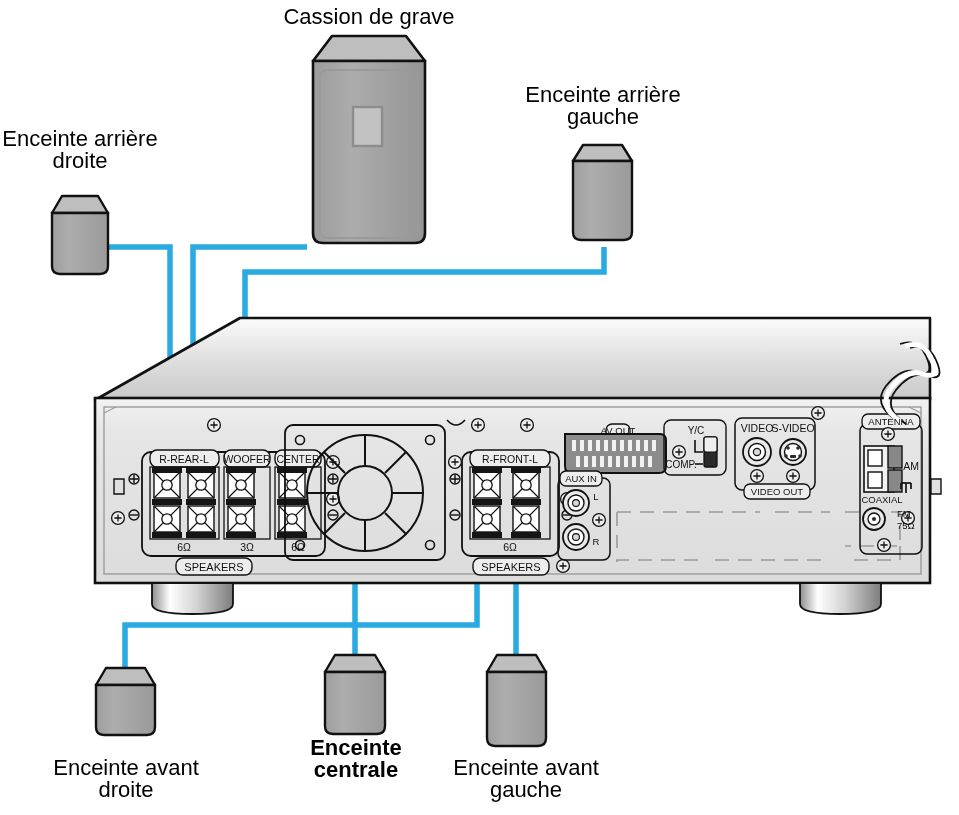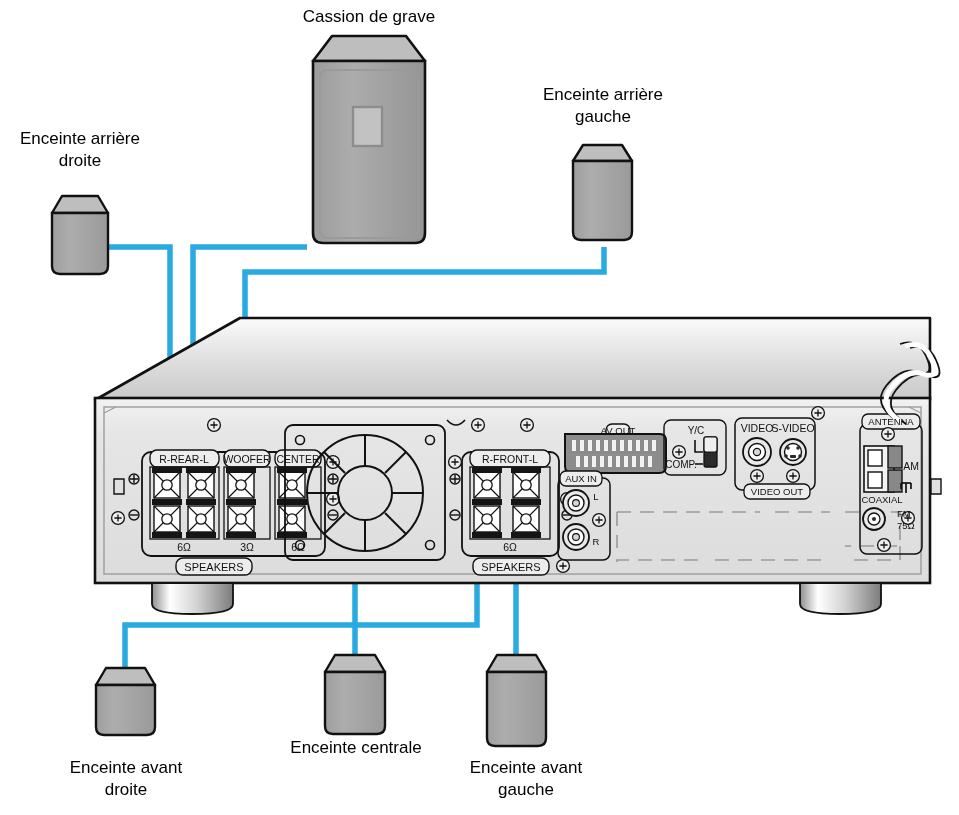--- a/index.html
+++ b/index.html
@@ -20,21 +20,21 @@
     overflow: hidden;
   }
   #stage svg {
     position: absolute;
     left: 0;
     top: 0;
   }
   .cap {
     position: absolute;
     text-align: center;
-    font-size: 17px;
+    font-size: 22px;
     line-height: 22px;
     color: #000;
     white-space: pre-line;
     font-family: "Liberation Sans", sans-serif;
   }
 </style>
 </head>
 <body>
 
 <div id="stage">
@@ -456,18 +456,18 @@
 
   <div class="cap" style="left:0px; top:128px; width:160px;">Enceinte arrière
 droite</div>
 
   <div class="cap" style="left:521px; top:84px; width:164px;">Enceinte arrière
 gauche</div>
 
   <div class="cap" style="left:44px; top:757px; width:164px;">Enceinte avant
 droite</div>
 
-  <div class="cap" style="left:266px; top:737px; width:180px;">Enceinte centrale</div>
+  <div class="cap" style="left:266px; top:737px; width:180px;font-weight:bold;">Enceinte centrale</div>
 
   <div class="cap" style="left:444px; top:757px; width:164px;">Enceinte avant
 gauche</div>
 
 </div>
 
 </body></html>

